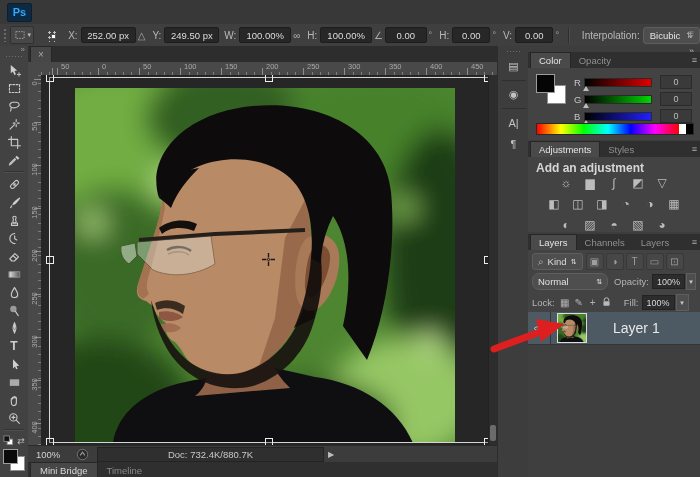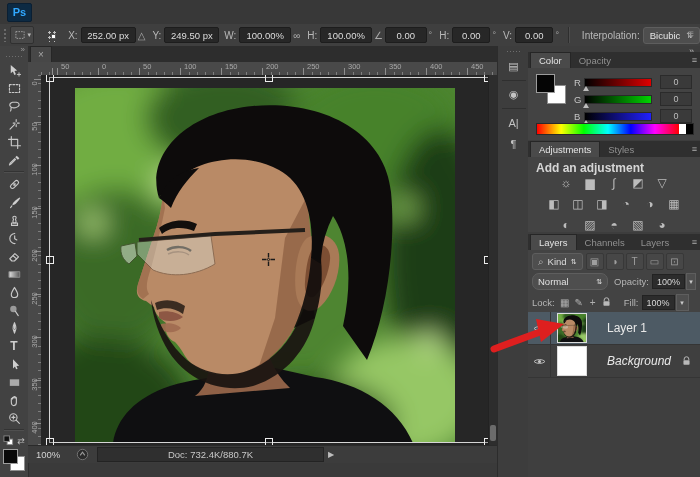--- a/index.html
+++ b/index.html
@@ -146,21 +146,21 @@
   .vcaret{width:11px;height:15px;background:#4e4e4e;border:1px solid #5e5e5e;color:#c9c9c9;
           font-size:7px;display:flex;align-items:center;justify-content:center;margin-left:1px;}
   .locklbl{font-size:9.5px;color:#b5b5b5;}
   .lockic{color:#b0b0b0;font-size:10px;width:14px;text-align:center;}
   .layer-list{position:absolute;left:0;width:172px;background:#3f3f3f;}
   .layer-row{height:32px;display:flex;align-items:center;border-bottom:1px solid #353535;}
   .layer-row.selected{background:#4d5a64;}
   .eye-cell{width:22px;height:100%;display:flex;align-items:center;justify-content:center;
             border-right:1px solid #353535;}
   .thumb{width:28px;height:28px;margin-left:6px;border:1px solid #dcdcdc;background:#fff;flex:none;}
-  .lname{margin-left:20px;font-size:12px;color:#e8e8e8;flex:1;}
+  .lname{margin-left:26px;font-size:14px;color:#e8e8e8;flex:1;}
   .lname.italic{font-style:italic;}
   .row-lock{margin-right:9px;}
   
   .red-arrow{position:absolute;left:490px;top:313px;z-index:50;}
   .opt-right{position:absolute;right:6px;top:28px;color:#8f8f8f;font-size:10px;}
 </style>
 </head>
 <body>
 
 <div id="root">
@@ -491,20 +491,24 @@
   <div class="status-bar">
     <span class="zoom-field">100%</span>
     <svg viewBox="0 0 14 14" width="13" height="13">
         <circle cx="7" cy="7" r="5.6" fill="#2b2b2b" stroke="#777"></circle>
         <path d="M4.5 8 7 4.6 9.5 8" fill="none" stroke="#9a9a9a" stroke-width="1.2"></path>
       </svg>
     <div class="doc-field">Doc: 732.4K/880.7K</div>
     <span class="play-btn">▶</span>
   </div>
 
+  <div class="bottom-tabs">
+    <div class="btab active" style="margin-left:2px">Mini Bridge</div>
+    <div class="btab idle">Timeline</div>
+  </div>
 
   <div class="dock">
     <div class="grip"></div>
     <div id="dock-icons" style="display:flex;flex-direction:column;align-items:center;">
         <div class="dock-icon">▤</div>
         <div class="dock-sep"></div>
         <div class="dock-icon">◉</div>
         <div class="dock-sep"></div>
         <div class="dock-icon">A|</div>
         <div class="dock-icon">¶</div>
@@ -644,34 +648,20 @@
               <svg viewBox="0 0 14 10" width="13" height="9">
                 <path d="M1 5c2.2-2.8 9.8-2.8 12 0-2.2 2.8-9.8 2.8-12 0Z" fill="none" stroke="#c9c9c9"></path>
                 <circle cx="7" cy="5" r="1.7" fill="#c9c9c9"></circle>
               </svg>
             </div>
             <div class="thumb"><svg viewBox="0 0 380 355" width="28" height="28" preserveAspectRatio="xMidYMid slice">
                 <use href="#portrait"></use>
               </svg></div>
             <span class="lname">Layer 1</span>
           </div>
-          <div class="layer-row">
-            <div class="eye-cell">
-              <svg viewBox="0 0 14 10" width="13" height="9">
-                <path d="M1 5c2.2-2.8 9.8-2.8 12 0-2.2 2.8-9.8 2.8-12 0Z" fill="none" stroke="#c9c9c9"></path>
-                <circle cx="7" cy="5" r="1.7" fill="#c9c9c9"></circle>
-              </svg>
-            </div>
-            <div class="thumb"></div>
-            <span class="lname italic">Background</span>
-            <span class="row-lock"><svg viewBox="0 0 10 11" width="9" height="10">
-                <path d="M2.4 4.6V3.4a2.6 2.6 0 0 1 5.2 0v1.2" fill="none" stroke="#b9b9b9" stroke-width="1.1"></path>
-                <rect x="1.6" y="4.6" width="6.8" height="5" rx=".8" fill="#b9b9b9"></rect>
-              </svg></span>
-          </div>
         </div>
 
     </div>
   </div>
 
   <svg class="red-arrow" width="80" height="42" viewBox="0 0 80 42">
     <path d="M4 36 L50 19" stroke="#de1f1f" stroke-width="7" stroke-linecap="round"></path>
     <polygon points="46,6 74,11 51,29" fill="#de1f1f"></polygon>
   </svg>
 

